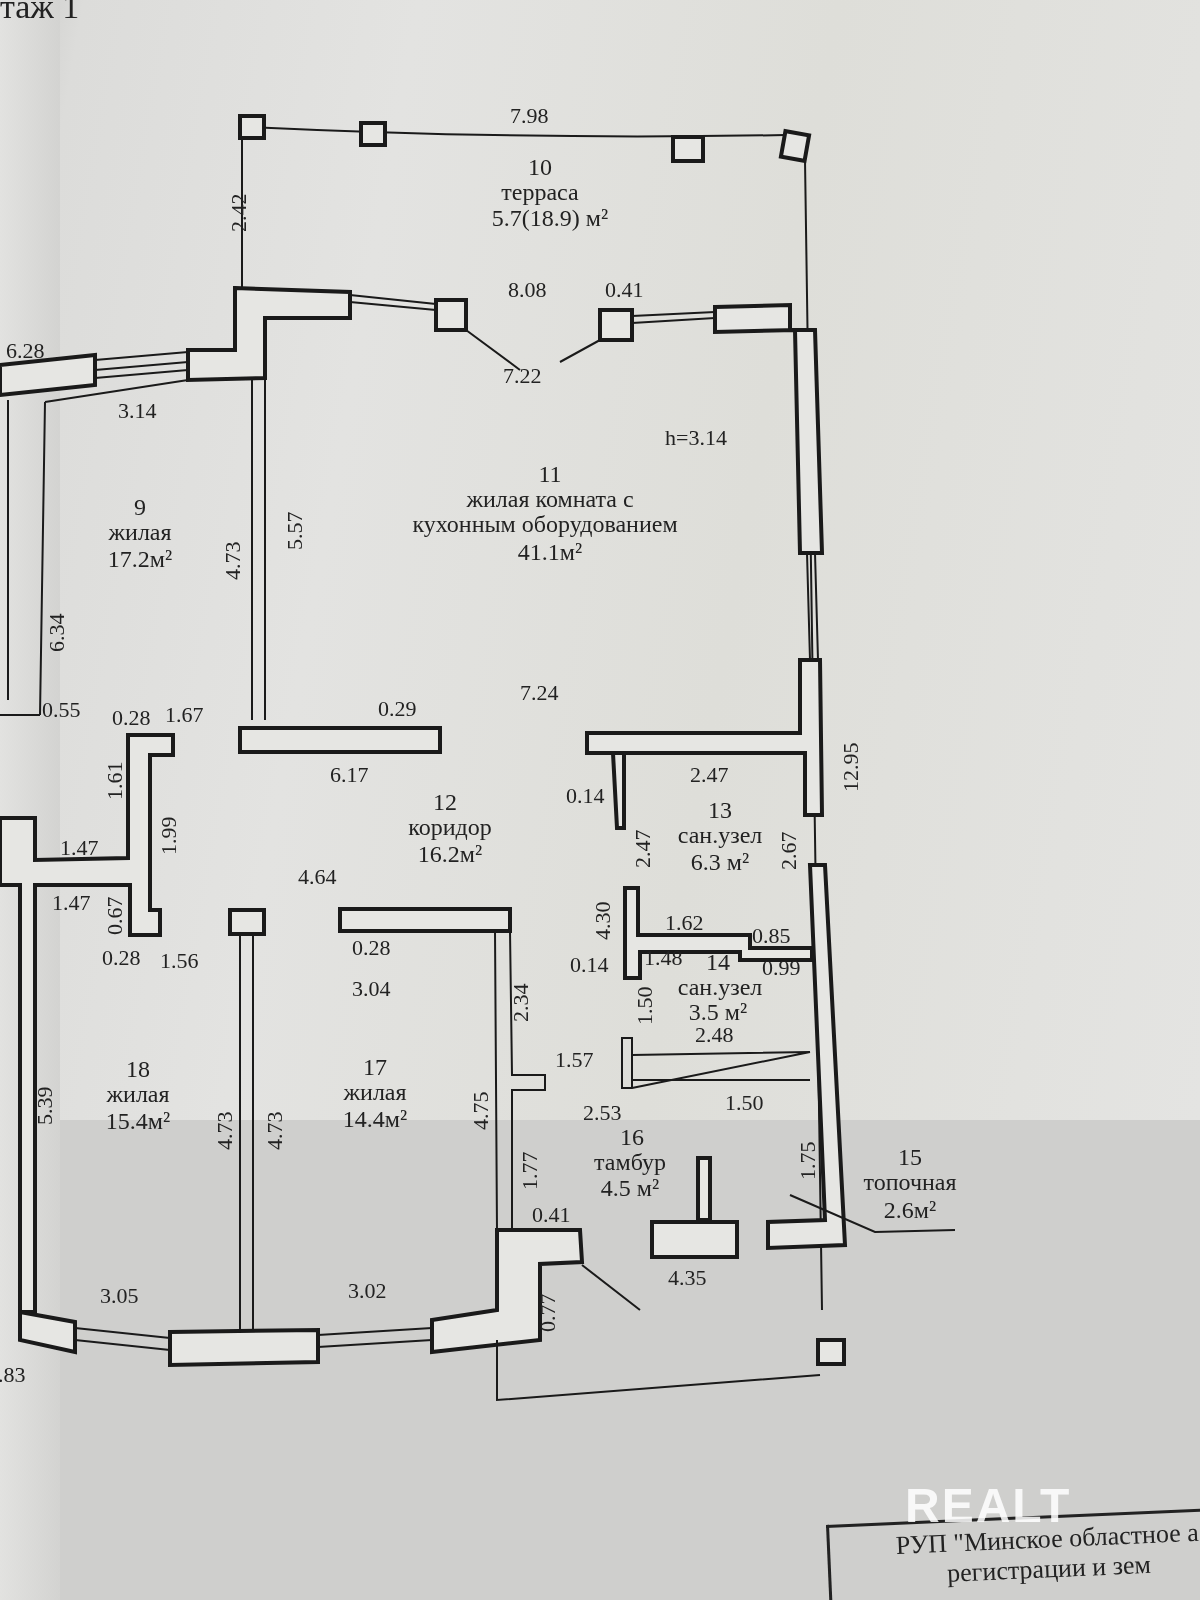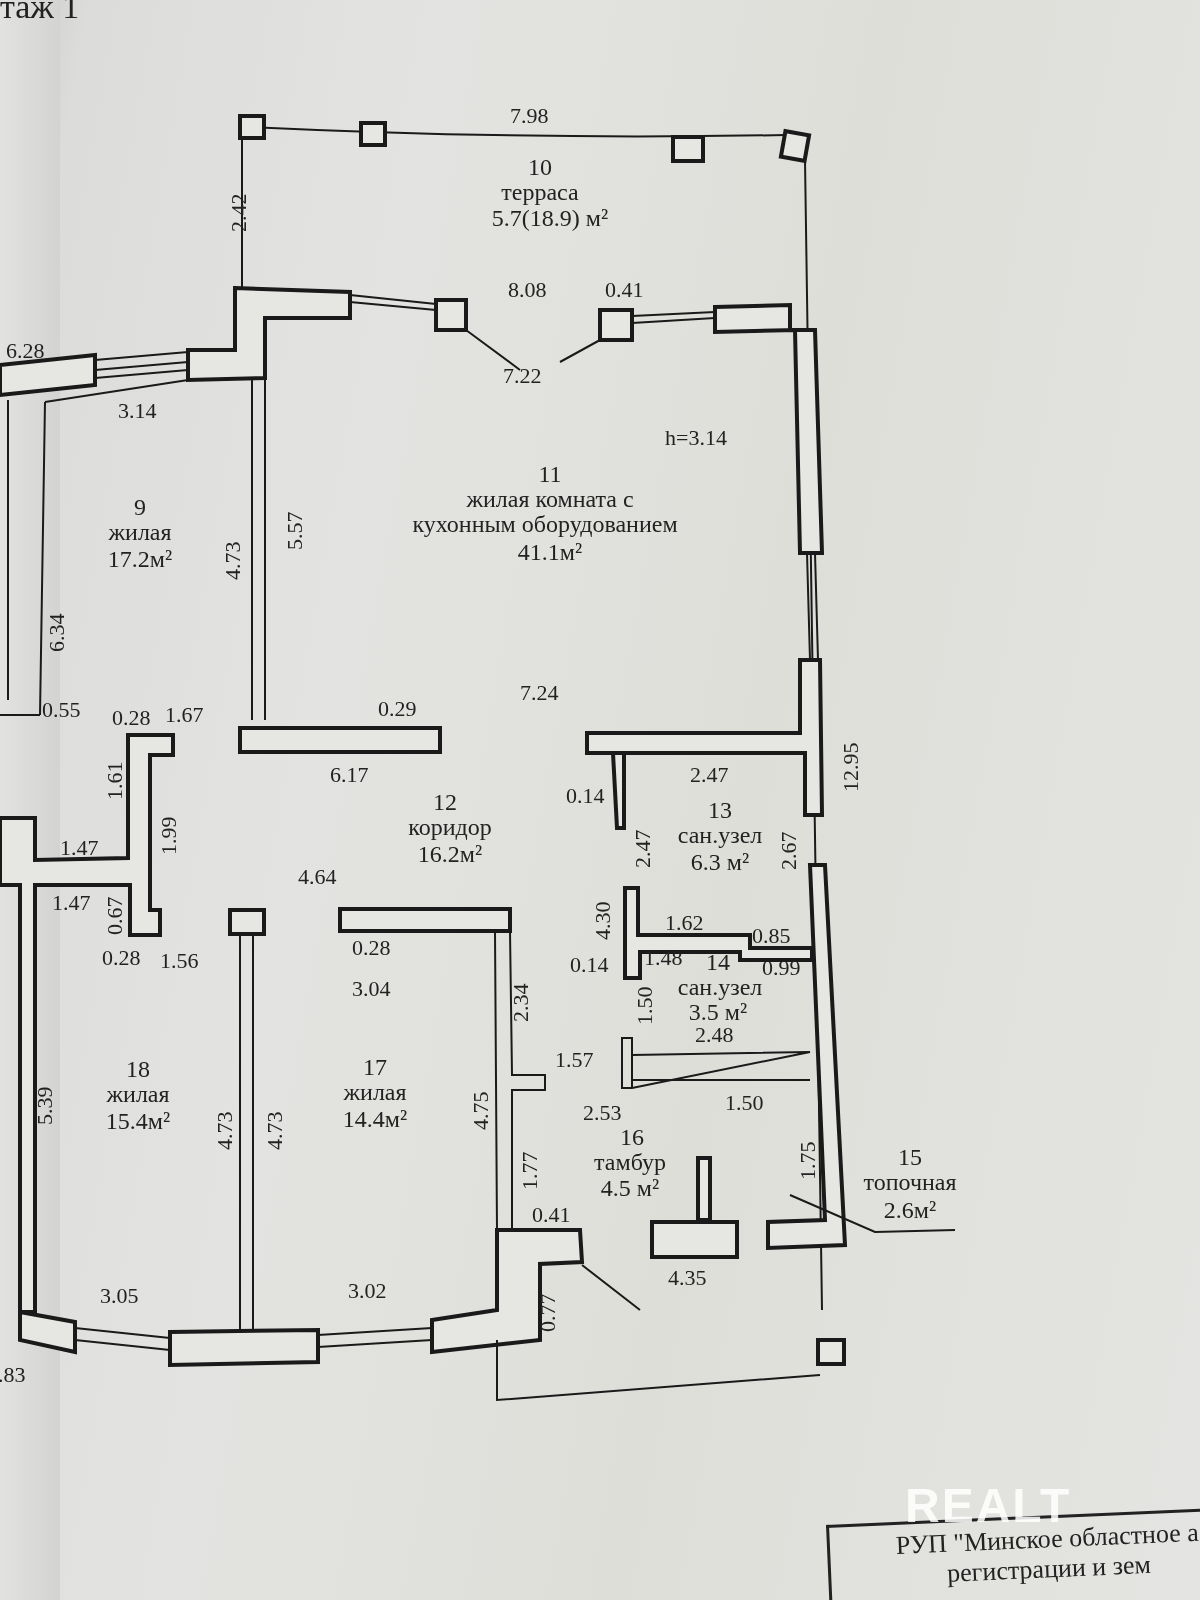--- a/index.html
+++ b/index.html
@@ -1,17 +1,17 @@
 <!DOCTYPE html>
 <html><head>
 <meta charset="utf-8">
 <style>
   html,body{margin:0;padding:0;}
   body{width:1200px;height:1600px;overflow:hidden;background:#cfcfcd;font-family:"Liberation Serif",serif;}
-  #stage{position:absolute;left:0;top:0;width:1200px;height:1600px;
+  #stage{position:absolute;left:0;top:0;width:1200px;height:1120px;
     background:linear-gradient(100deg,#c8c8c6 0%,#dcdcda 6%,#e3e3e1 30%,#deded9 60%,#e4e4e2 100%);}
   #fold{position:absolute;left:0;top:0;width:60px;height:1600px;background:linear-gradient(90deg,#e2e2e0,#d3d3d1);}
   svg{position:absolute;left:0;top:0;}
   .lbl{fill:#222;font-family:"Liberation Serif",serif;}
   .room-num,.room-name,.room-area{font-size:24px;text-anchor:middle;}
   .dim{font-size:22px;}
   .wall{fill:#e6e6e3;stroke:#1a1a1a;stroke-width:4;}
   .thin{fill:none;stroke:#1a1a1a;stroke-width:2;}
   .col{fill:#e6e6e3;stroke:#1a1a1a;stroke-width:4;}
   #watermark{position:absolute;left:905px;top:1478px;font-family:"Liberation Sans",sans-serif;font-size:48px;font-weight:bold;color:rgba(255,255,255,0.85);letter-spacing:2px;}

